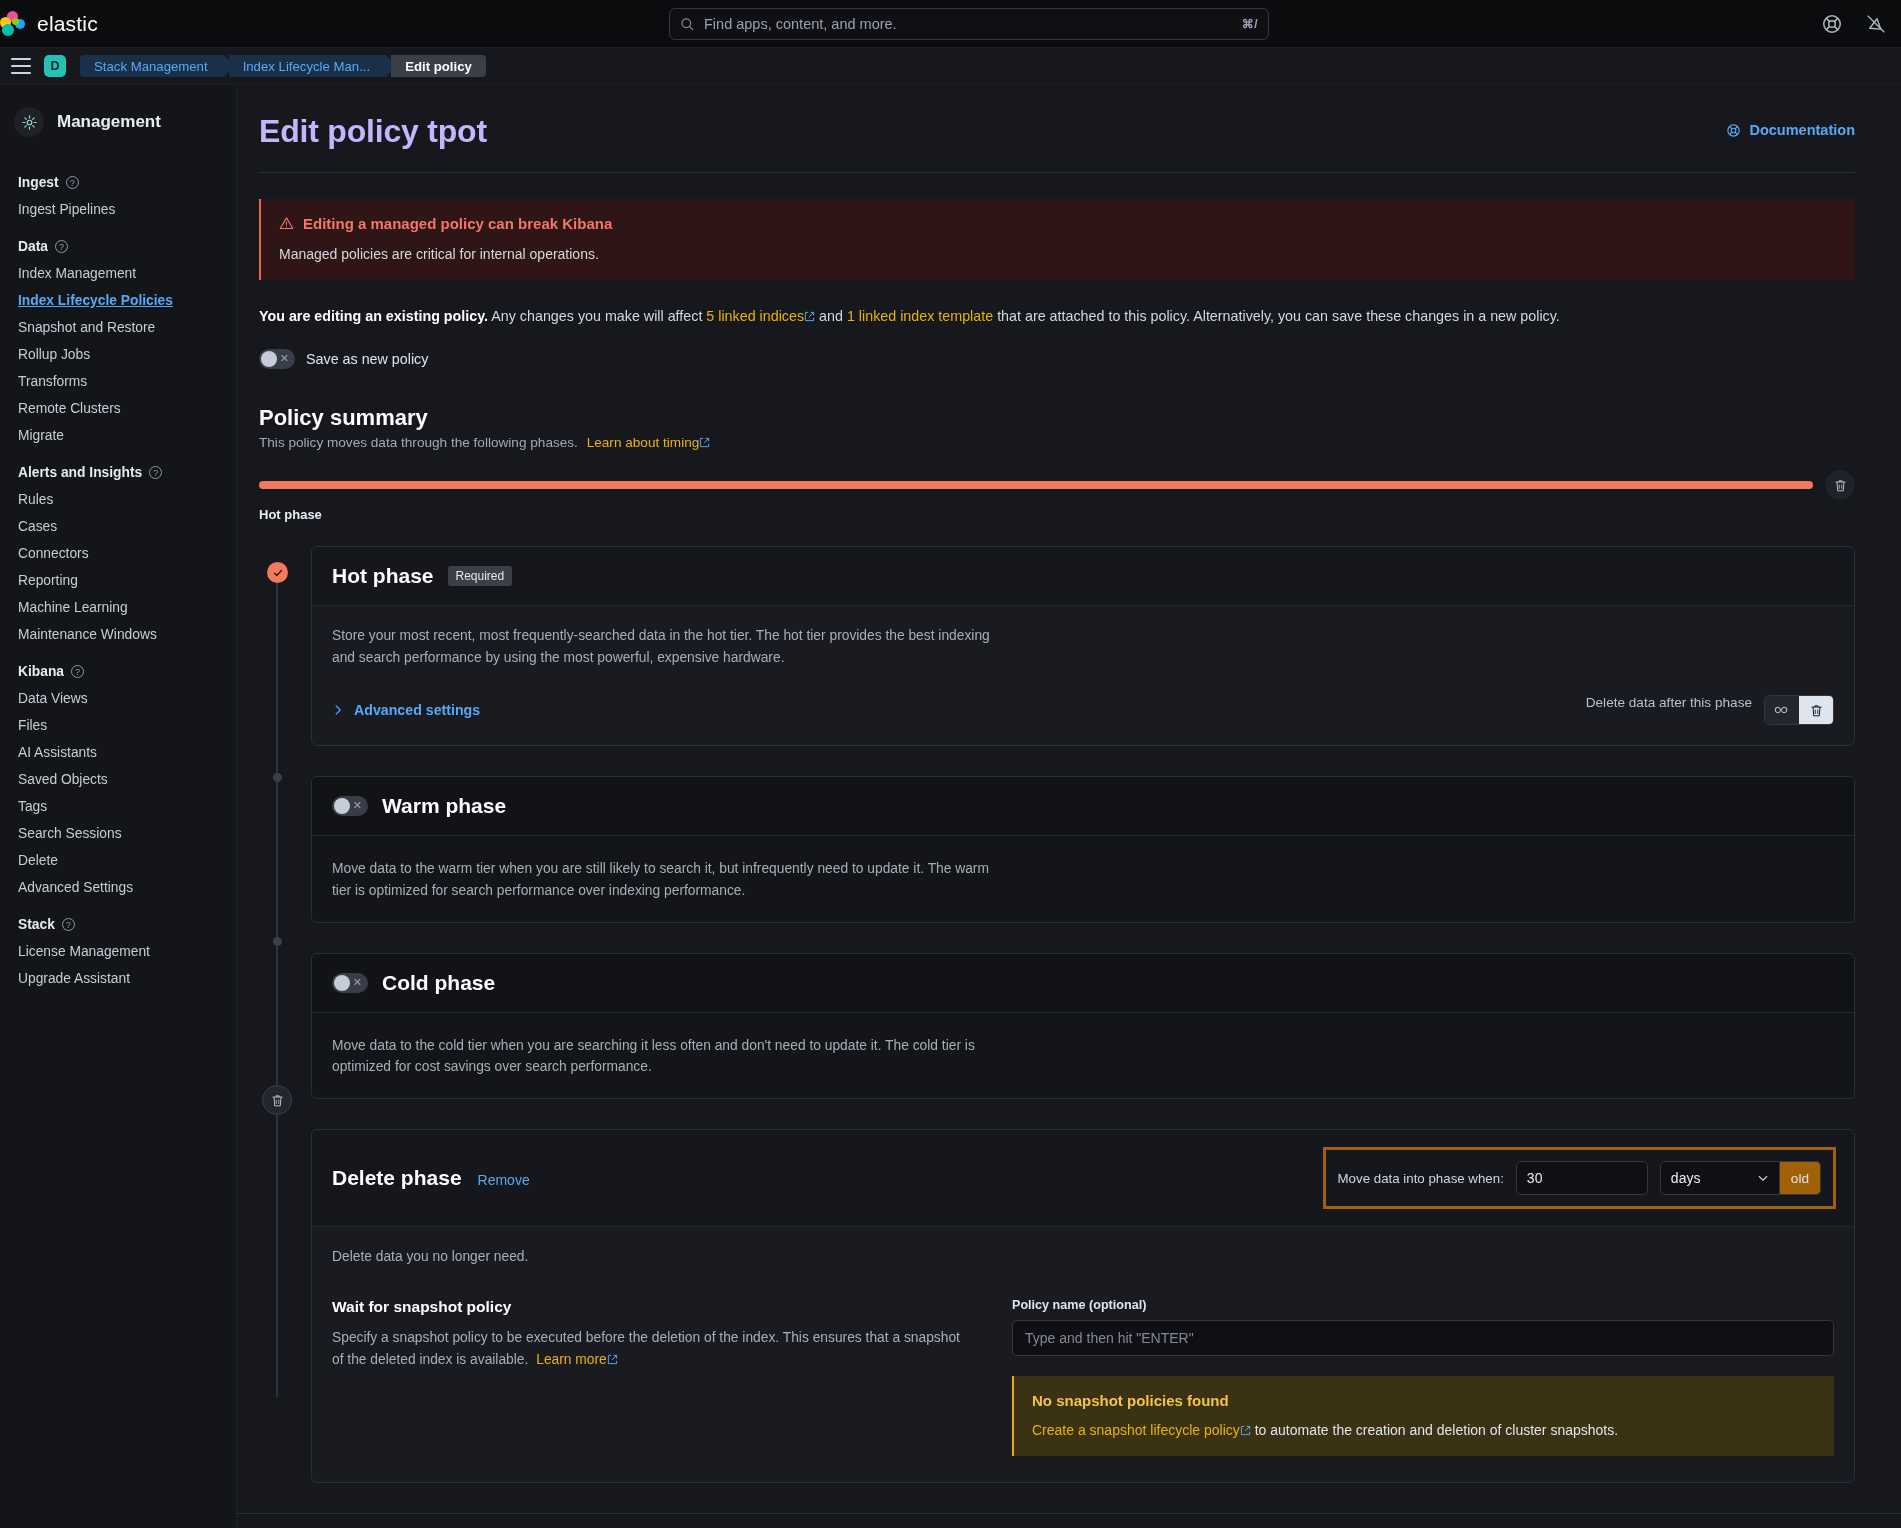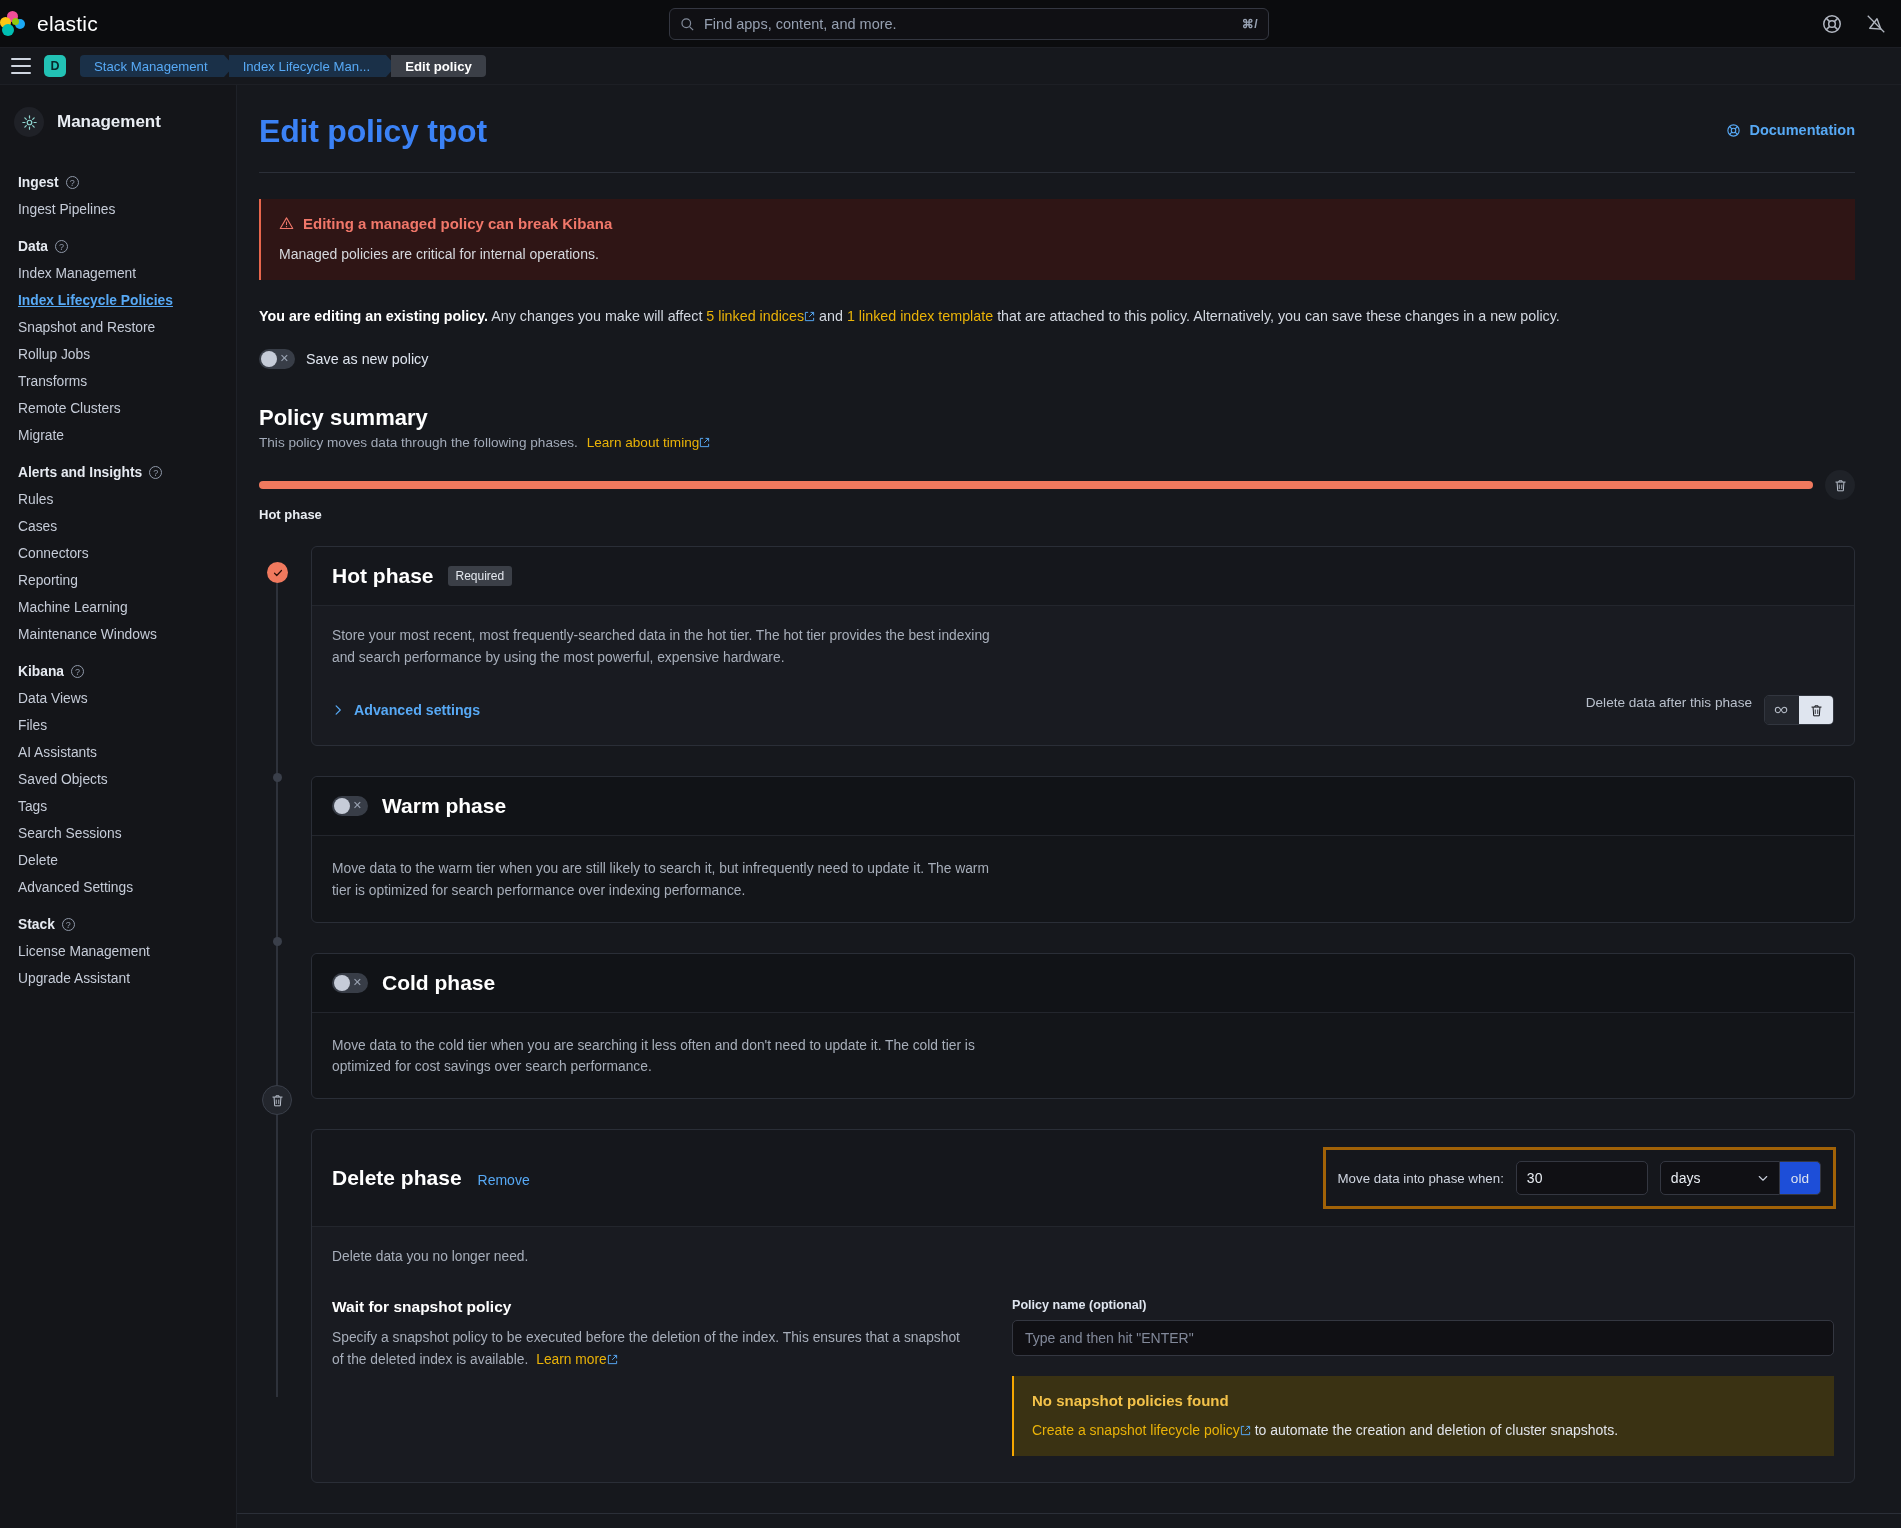--- a/index.html
+++ b/index.html
@@ -68,21 +68,21 @@
   .sb-gear { width: 30px; height: 30px; border-radius: 50%; background: #1f2127; display: flex; align-items: center; justify-content: center; }
   .sb-title { font-size: 17px; font-weight: bold; color: #e9edf3; }
   .sb-group { font-size: 13.8px; font-weight: bold; color: #e6eaf1; padding: 16px 0 6px 18px; display: flex; align-items: center; gap: 7px; }
   .qmark { width: 13px; height: 13px; border-radius: 50%; border: 1.2px solid #8f98a8; font-size: 9px; color: #8f98a8; display: flex; align-items: center; justify-content: center; font-weight: normal; }
   .sb-item { font-size: 13.8px; color: #c6ccd8; padding: 6px 0 6px 18px; cursor: pointer; }
   .sb-item.sel { color: #57a9f5; font-weight: bold; text-decoration: underline; }
 
   .content { flex: 1; overflow: hidden; position: relative; padding: 0 0 0 0; }
   .inner { padding: 28px 46px 0 22px; }
 
-  h1.page-title { font-size: 32px; font-weight: bold; color: #3b82f6; letter-spacing: -.2px; }
+  h1.page-title { font-size: 32px; font-weight: bold; color: #c4b5fd; letter-spacing: -.2px; }
   .titlerow { display: flex; align-items: flex-start; justify-content: space-between; }
   .doclink { display: flex; align-items: center; gap: 8px; color: #57a9f5; font-size: 14.5px; font-weight: bold; margin-top: 9px; cursor: pointer; }
   .rule { height: 1px; background: #2b2f38; margin: 22px 0 26px 0; }
 
   .callout {
     background: #2f1515; border-left: 2px solid #e7664c; padding: 16px 18px 18px 18px; margin-bottom: 26px;
   }
   .callout-title { color: #f1776a; font-size: 15px; font-weight: bold; display: flex; align-items: center; gap: 9px; }
   .callout-body { color: #d6d9de; font-size: 14px; margin-top: 14px; }
 
@@ -137,21 +137,21 @@
   .delhead-left { display: flex; align-items: baseline; gap: 16px; }
   .remove { color: #57a9f5; font-size: 14px; cursor: pointer; }
   .movebox {
     border: 3px solid #a16207; padding: 11px 12px; display: flex; align-items: center; gap: 12px;
     margin-right: -2px;
   }
   .movelbl { font-size: 13.3px; color: #cfd5e0; }
   .numinput { width: 132px; height: 34px; background: #101014; border: 1px solid #343741; border-radius: 5px; color: #e9edf3; font-size: 14px; padding: 0 10px; display: flex; align-items: center; font-family: "Liberation Sans", sans-serif; }
   .unitsel { width: 120px; height: 34px; background: #101014; border: 1px solid #343741; border-radius: 5px 0 0 5px; color: #e9edf3; font-size: 14px; padding: 0 10px; display: flex; align-items: center; justify-content: space-between; }
   .unitwrap { display: flex; }
-  .unitsuffix { height: 34px; background: #1d4ed8; border: 1px solid #343741; border-left: none; border-radius: 0 5px 5px 0; padding: 0 11px; display: flex; align-items: center; font-size: 13.6px; color: #dfe5ef; }
+  .unitsuffix { height: 34px; background: #a16207; border: 1px solid #343741; border-left: none; border-radius: 0 5px 5px 0; padding: 0 11px; display: flex; align-items: center; font-size: 13.6px; color: #dfe5ef; }
 
   .delbody { padding: 19px 20px 26px 20px; }
   .snaprow { display: flex; gap: 40px; margin-top: 30px; }
   .snapleft { width: 640px; }
   .snapleft h4 { font-size: 15.5px; font-weight: bold; color: #ffffff; }
   .snapleft p { font-size: 13.8px; color: #a7aeba; line-height: 1.58; margin-top: 11px; }
   .snapright { flex: 1; }
   .fieldlabel { font-size: 12.6px; font-weight: bold; color: #dfe5ef; }
   .textinput { margin-top: 8px; height: 36px; background: #101014; border: 1px solid #343741; border-radius: 5px; display: flex; align-items: center; padding: 0 12px; color: #82899a; font-size: 14px; }
   .warnbox { margin-top: 20px; background: #3a3213; border-left: 2px solid #f5a700; padding: 16px 18px 18px 18px; }

